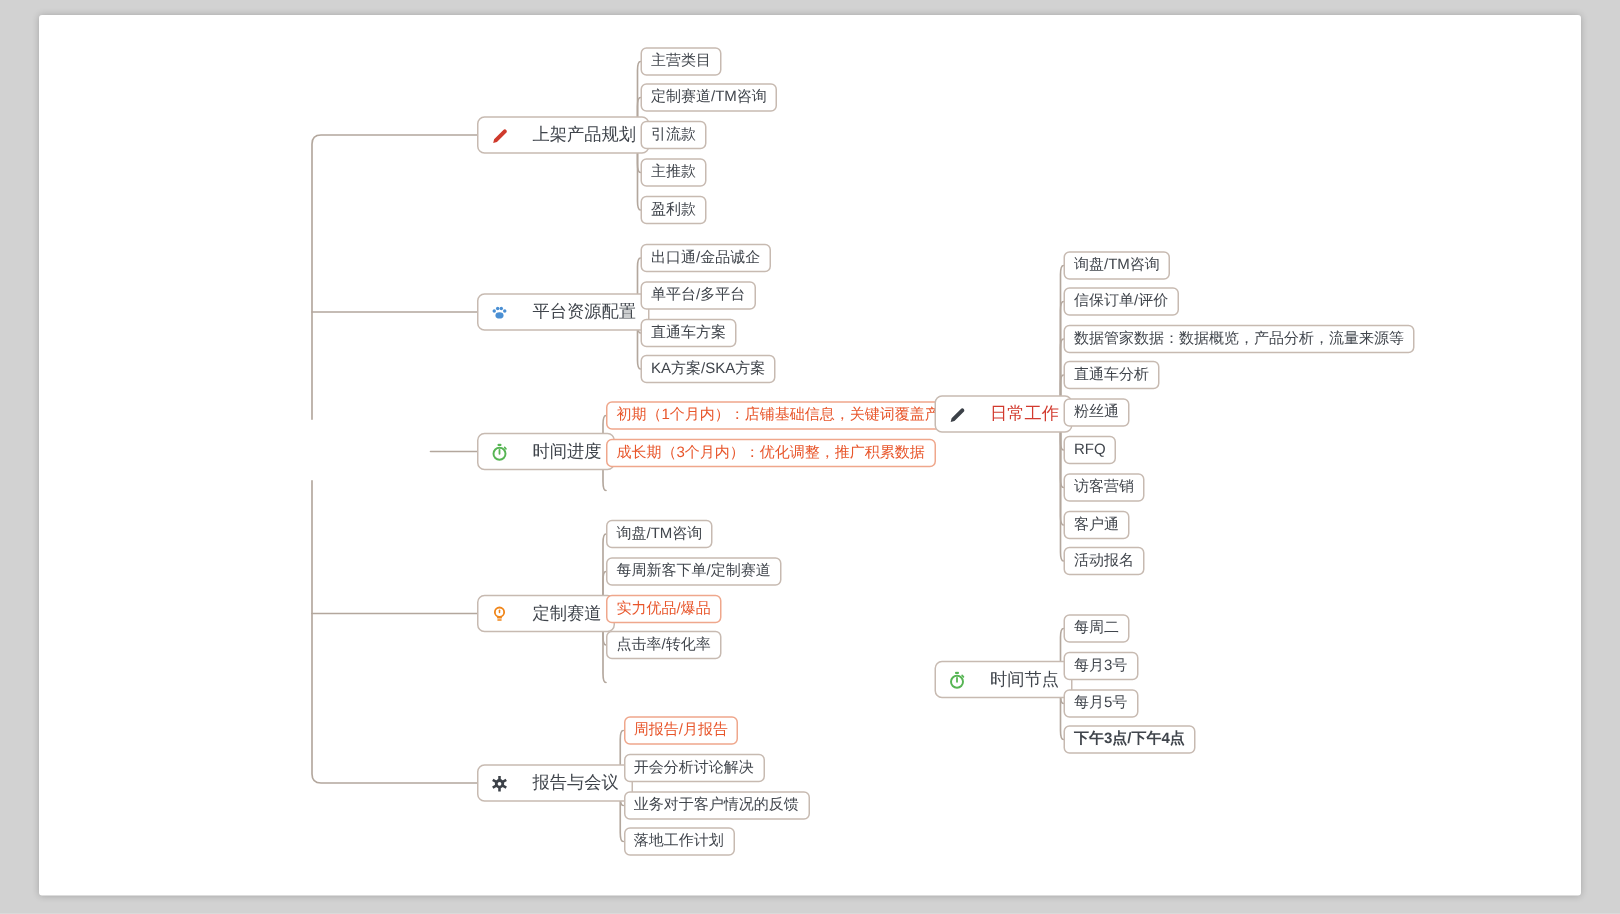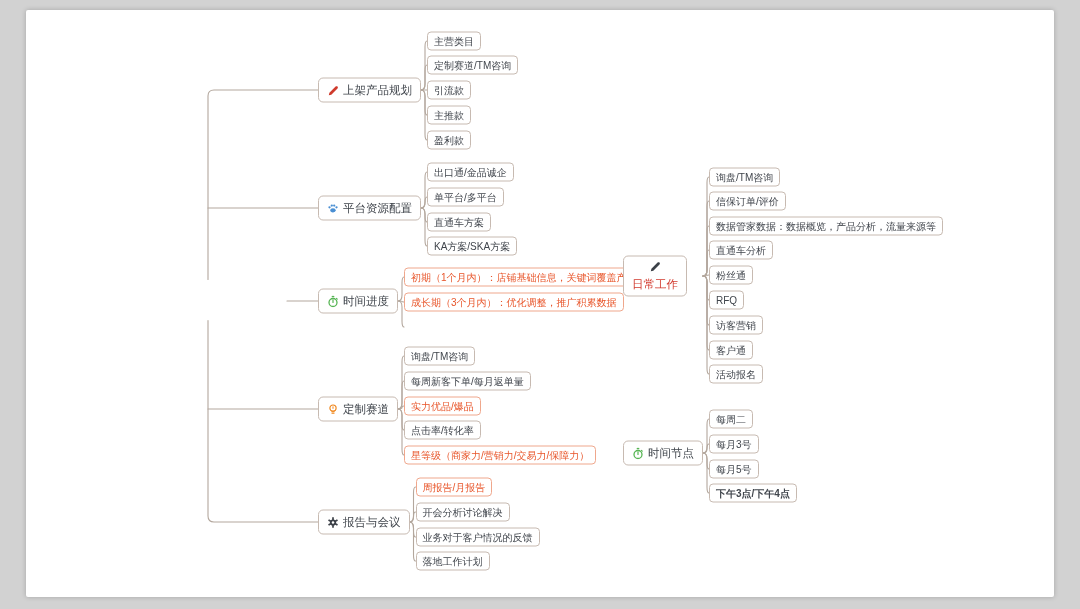--- a/index.html
+++ b/index.html
@@ -1,21 +1,21 @@
 <!DOCTYPE html>
 <html><head>
 <meta charset="utf-8">
 <style>
   html,body{margin:0;padding:0;background:#d2d2d2;font-family:"Liberation Sans","DejaVu Sans",sans-serif;}
   .frame{position:relative;width:1080px;height:609px;background:#d2d2d2;overflow:hidden;}
   .page{position:absolute;left:26px;top:10px;right:26px;bottom:12px;background:#ffffff;box-shadow:0 0 5px rgba(0,0,0,.22);border-radius:2px;}
   .layer{position:absolute;left:0;top:0;width:1080px;height:609px;}
   .node{position:absolute;transform:translateY(-50%);background:#ffffff;border:1px solid #c7bab1;white-space:nowrap;box-sizing:border-box;}
   .central{font-size:17px;font-weight:bold;color:#23272d;padding:8px 15px;border-radius:6px;border-width:1.5px;letter-spacing:1px;}
-  .branch{display:flex;align-items:center;gap:4px;font-size:11.5px;color:#3f444b;padding:4px 8px;border-radius:5px;}
+  .branch{display:flex;align-items:center;gap:16px;font-size:11.5px;color:#3f444b;padding:4px 8px;border-radius:5px;}
   .leaf{font-size:10px;line-height:13px;color:#40454c;padding:2px 6px;border-radius:4px;}
   .leaf.hl{color:#e8552a;border-color:#efa78c;}
   .ic{display:inline-flex;width:12px;height:12px;flex:0 0 auto;}
   .ic svg{width:12px;height:12px;}
   svg.layer{pointer-events:none;}
 </style>
 </head>
 <body>
 
 <div class="frame">
@@ -108,43 +108,42 @@
         <span class="ic">
           <svg viewBox="0 0 12 12">
             <circle cx="6" cy="4.6" r="3.1" fill="none" stroke="#f08519" stroke-width="1.2"></circle>
             <path d="M4.8 8.3 h2.4 M5 9.8 h2" stroke="#f08519" stroke-width="1.1" stroke-linecap="round"></path>
             <path d="M6 3.3 v1.6" stroke="#f08519" stroke-width="1" stroke-linecap="round"></path>
           </svg>
         </span>
         <span>定制赛道</span>
       </div>
       <div class="node leaf" style="left: 404px; top: 356px;"><span>询盘/TM咨询</span></div>
-      <div class="node leaf" style="left: 404px; top: 381px;"><span>每周新客下单/每月返单量</span></div>
+      <div class="node leaf" style="left: 404px; top: 381px;"><span>每周新客下单/定制赛道</span></div>
       <div class="node leaf hl" style="left: 404px; top: 406px;"><span>实力优品/爆品</span></div>
       <div class="node leaf" style="left: 404px; top: 430px;"><span>点击率/转化率</span></div>
-      <div class="node leaf hl" style="left: 404px; top: 455px;"><span>星等级（商家力/营销力/交易力/保障力）</span></div>
       <div class="node branch" style="left: 318px; top: 522px;">
         <span class="ic">
           <svg viewBox="0 0 12 12">
             <g stroke="#3c4148" stroke-width="1.7">
               <line x1="6" y1="0.8" x2="6" y2="11.2"></line>
               <line x1="1.5" y1="3.4" x2="10.5" y2="8.6"></line>
               <line x1="1.5" y1="8.6" x2="10.5" y2="3.4"></line>
             </g>
             <circle cx="6" cy="6" r="3.1" fill="#3c4148"></circle>
             <circle cx="6" cy="6" r="1.25" fill="#ffffff"></circle>
           </svg>
         </span>
         <span>报告与会议</span>
       </div>
       <div class="node leaf hl" style="left: 415.5px; top: 487px;"><span>周报告/月报告</span></div>
       <div class="node leaf" style="left: 415.5px; top: 512px;"><span>开会分析讨论解决</span></div>
       <div class="node leaf" style="left: 415.5px; top: 537px;"><span>业务对于客户情况的反馈</span></div>
       <div class="node leaf" style="left: 415.5px; top: 561px;"><span>落地工作计划</span></div>
-      <div class="node branch" style="left: 623px; top: 276px; flex-direction: column;">
+      <div class="node branch" style="left: 623px; top: 276px;">
         <span class="ic">
           <svg viewBox="0 0 12 12">
             <path d="M1.8 10.8 l0.6-2.5 6.2-6.2 c0.5-0.5 1.4-0.5 1.9 0 c0.5 0.5 0.5 1.4 0 1.9 l-6.2 6.2 z" fill="#3c4148"></path>
           </svg>
         </span>
         <span style="color: rgb(210, 58, 46);">日常工作</span>
       </div>
       <div class="node leaf" style="left: 709px; top: 177px;"><span>询盘/TM咨询</span></div>
       <div class="node leaf" style="left: 709px; top: 201px;"><span>信保订单/评价</span></div>
       <div class="node leaf" style="left: 709px; top: 226px;"><span>数据管家数据：数据概览，产品分析，流量来源等</span></div>

